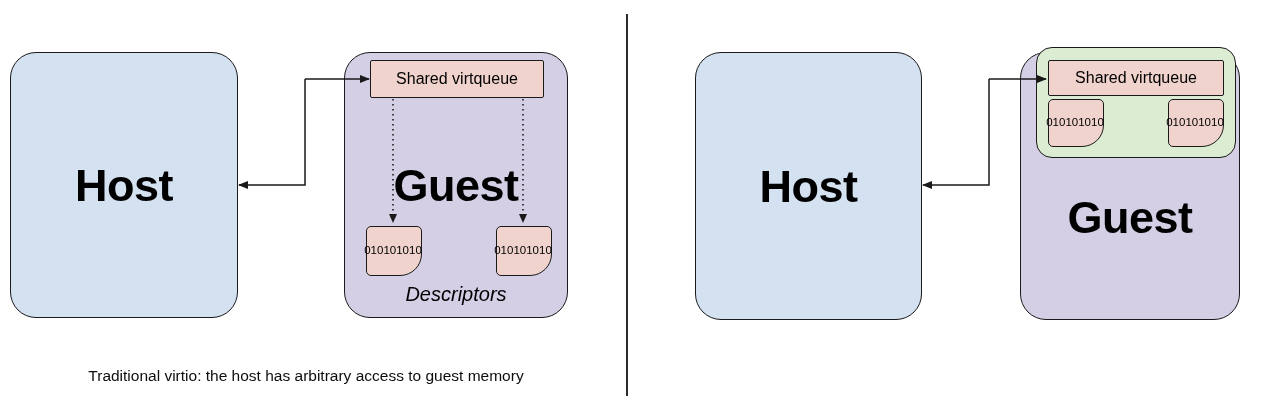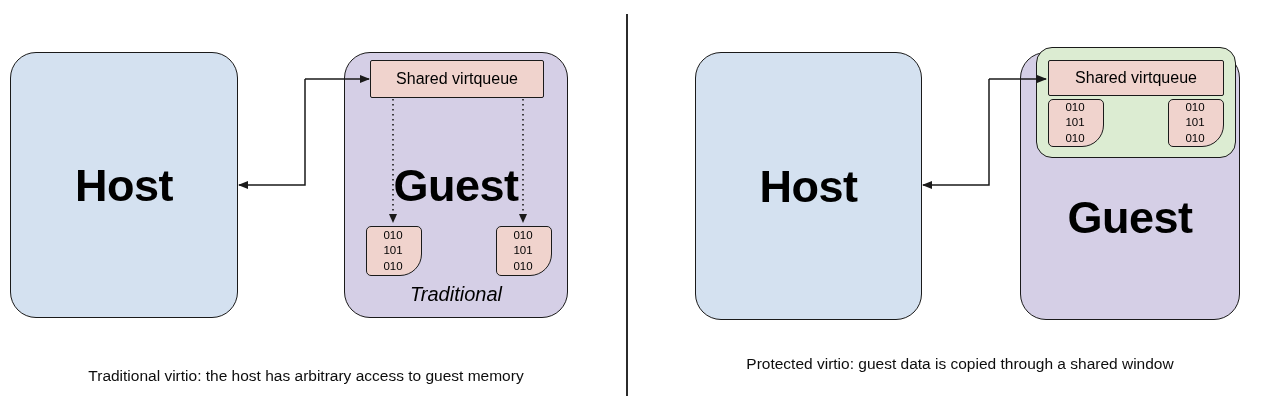--- a/index.html
+++ b/index.html
@@ -58,21 +58,21 @@
   }
 
   
   .desc {
     border: 1.4px solid #1a1a1a;
     border-top-left-radius: 5px;
     border-top-right-radius: 5px;
     border-bottom-left-radius: 5px;
     border-bottom-right-radius: 22px;
     display: flex;
-    flex-direction: column;
+    flex-direction: row;
     align-items: center;
     justify-content: center;
     font-size: 11.5px;
     line-height: 1.32;
     color: #000;
     padding-right: 2px;
   }
   .desc span { display: block; text-align: center; }
 
   
@@ -129,21 +129,21 @@
     <span>101</span>
     <span>010</span>
   </div>
 
   <div class="abs desc" style="left:496px; top:226px; width:56px; height:50px; background:#f0d3cd;">
     <span>010</span>
     <span>101</span>
     <span>010</span>
   </div>
 
-  <div class="abs descriptors-caption" style="left:344px; top:283px; width:224px;">Traditional</div>
+  <div class="abs descriptors-caption" style="left:344px; top:283px; width:224px;">Descriptors</div>
 
   <div class="abs panel-caption" style="left:0px; top:339px; width:612px;margin-top:28px;">Traditional virtio: the host has arbitrary access to guest memory</div>
 
   <div class="abs separator" style="left:626px; top:14px; height:382px;"></div>
 
   <div class="abs bigbox" style="left:695px; top:52px; width:227px; height:268px; background:#d4e1f0;">
     <div class="biglabel">Host</div>
   </div>
 
   <div class="abs bigbox" style="left:1020px; top:52px; width:220px; height:268px; background:#d5cfe6;">
@@ -161,21 +161,20 @@
     <span>101</span>
     <span>010</span>
   </div>
 
   <div class="abs desc" style="left:1168px; top:99px; width:56px; height:48px; background:#f0d3cd;">
     <span>010</span>
     <span>101</span>
     <span>010</span>
   </div>
 
-  <div class="abs panel-caption" style="left:654px; top:355px; width:612px;">Protected virtio: guest data is copied through a shared window</div>
 
   <svg id="arrows" viewBox="0 0 1266 408" xmlns="http://www.w3.org/2000/svg">
     <defs>
       <marker id="ah" markerWidth="10" markerHeight="8" refX="9" refY="4" orient="auto" markerUnits="userSpaceOnUse">
         <path d="M0,0 L10,4 L0,8 z" fill="#1a1a1a"></path>
       </marker>
       <marker id="ah-dot" markerWidth="9" markerHeight="8" refX="8" refY="4" orient="auto" markerUnits="userSpaceOnUse">
         <path d="M0,0 L9,4 L0,8 z" fill="#1a1a1a"></path>
       </marker>
     </defs>

